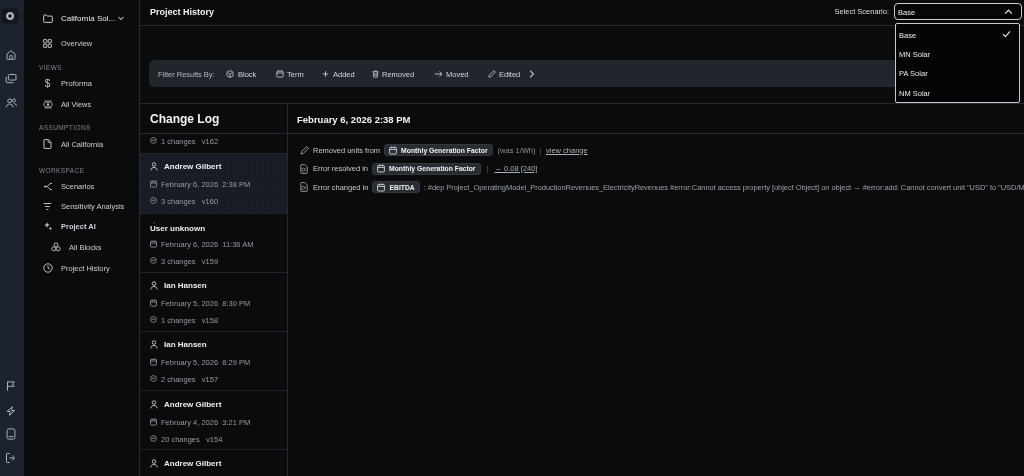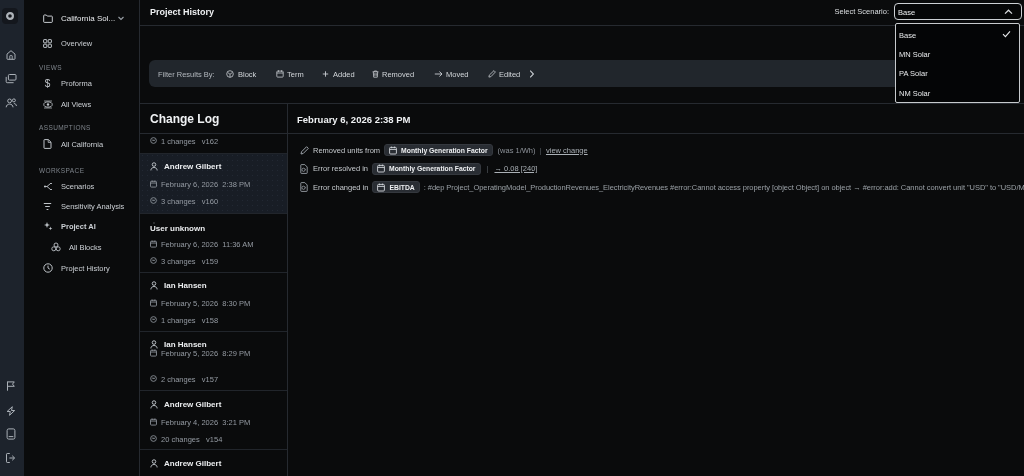--- a/index.html
+++ b/index.html
@@ -302,21 +302,21 @@
     </div>
     <div class="hline" style="left:140px; top:330.5px; width:147px; background:#21252b;"></div>
 
     <div class="clrow" style="left:150px; top:340px; height:11px;">
       <svg width="8" height="9" viewBox="0 0 9 10" fill="none" stroke="#b9bec4" stroke-width="1.1">
           <circle cx="4.5" cy="2.8" r="2"></circle>
           <path d="M1 9.4c0-2 1.5-3.3 3.5-3.3S8 7.4 8 9.4"></path>
         </svg>
       <span class="clname">Ian Hansen</span>
     </div>
-    <div class="clrow" style="left:150px; top:349px; height:10px;">
+    <div class="clrow" style="left:150px; top:358px; height:10px;">
       <svg class="mi" width="7" height="8" viewBox="0 0 8 9" fill="none" stroke="#8e949c" stroke-width="1">
           <rect x="0.6" y="1.4" width="6.8" height="6.6" rx="1"></rect>
           <path d="M0.6 3.4h6.8M2.4 0.6v1.6M5.6 0.6v1.6"></path>
         </svg>
       <span class="clmeta">February 5, 2026&nbsp;&nbsp;8:29 PM</span>
     </div>
     <div class="clrow" style="left:150px; top:375px; height:10px;">
       <svg class="mi" width="7" height="7" viewBox="0 0 9 9" fill="none" stroke="#8e949c" stroke-width="1.1">
           <circle cx="4.5" cy="4.5" r="3.7"></circle>
           <path d="M2.6 4.9l1.2-1.4 1.3 1.6 1.4-1.8"></path>

